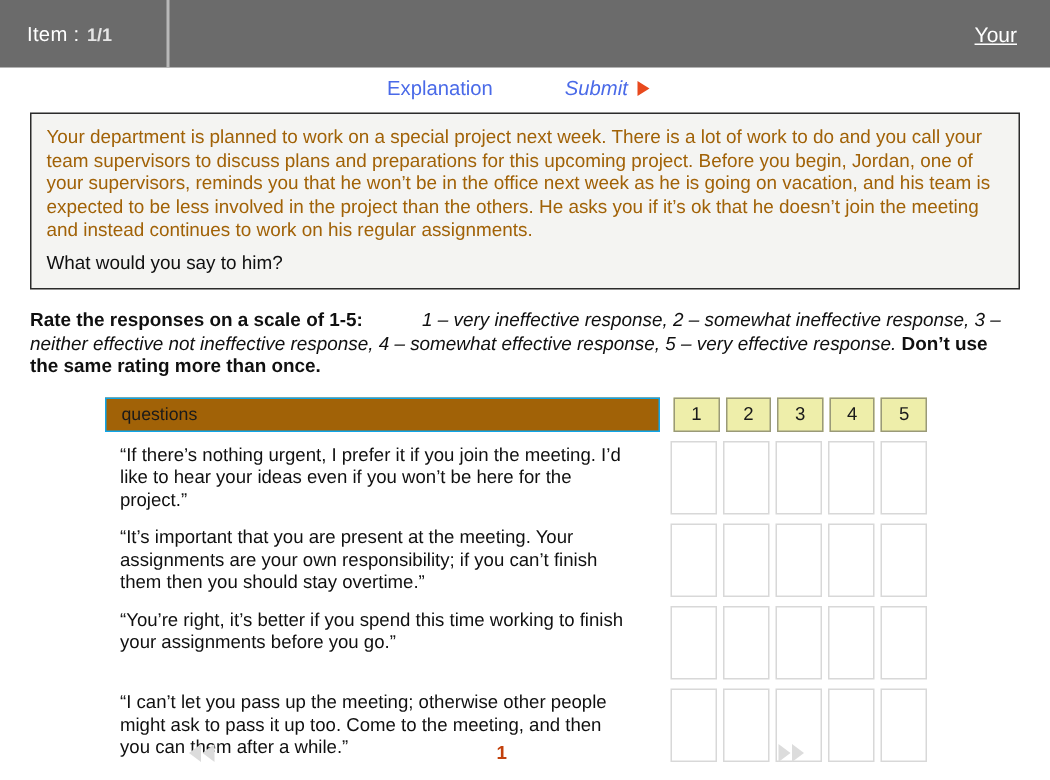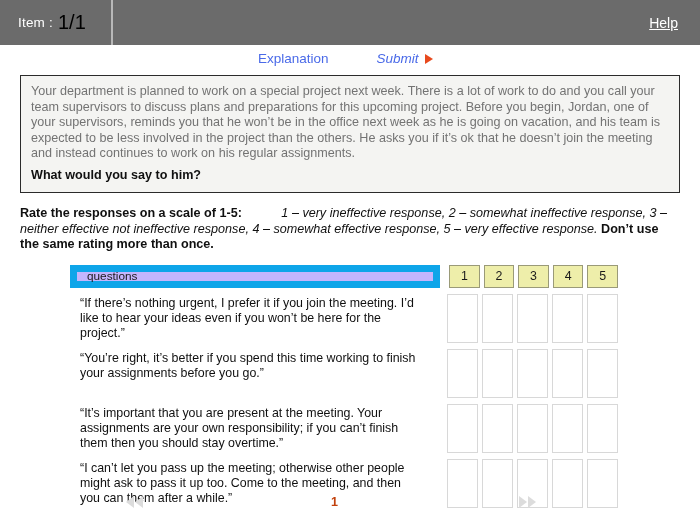--- a/index.html
+++ b/index.html
@@ -32,23 +32,23 @@
     padding-left: 18px;
     box-sizing: border-box;
     border-right: 2px solid #b8b8b8;
   }
   .item-label {
     color: #ffffff;
     font-size: 13.5px;
     letter-spacing: .2px;
   }
   .item-value {
-    color: #000000;
-    font-size: 20px;
-    font-weight: normal;
+    color: #e5e5e5;
+    font-size: 12px;
+    font-weight: bold;
     margin-left: 5px;
   }
   .help-link {
     position: absolute;
     right: 22px;
     top: 50%;
     transform: translateY(-50%);
     color: #ffffff;
     font-size: 14px;
     text-decoration: underline;
@@ -90,27 +90,27 @@
   .scenario-box {
     margin: 4px 20px 0 20px;
     border: 1px solid #2b2b2b;
     background: #f4f4f2;
     padding: 8px 10px 9px 10px;
     box-sizing: border-box;
   }
   .scenario-text {
     font-size: 12.6px;
     line-height: 15.6px;
-    color: #737373;
+    color: #a16207;
     margin: 0;
   }
   .scenario-question {
     font-size: 12.6px;
     line-height: 16px;
-    font-weight: bold;
+    font-weight: normal;
     color: #101010;
     margin: 5px 0 0 0;
   }
 
   
   .instructions {
     margin: 13px 20px 0 20px;
     font-size: 12.6px;
     line-height: 15.6px;
     color: #101010;
@@ -123,22 +123,22 @@
     margin: 12px 0 0 70px;
     width: 548px;
   }
   .table-head {
     display: flex;
     align-items: stretch;
     height: 23px;
   }
   .head-questions {
     width: 375px;
-    background: #c4b5fd;
-    border: 7px solid #0ea5e9;
+    background: #a16207;
+    border: 1px solid #0ea5e9;
     box-sizing: border-box;
     display: flex;
     align-items: center;
     padding-left: 10px;
     font-size: 11.8px;
     color: #1a1a1a;
   }
   .head-spacer { width: 5px; }
   .head-num {
     width: 31px;
@@ -228,21 +228,21 @@
   }
 </style>
 </head>
 <body>
 
 <div class="header-bar">
   <div class="item-counter">
     <span class="item-label">Item :</span>
     <span class="item-value">1/1</span>
   </div>
-  <a class="help-link">Help</a>
+  <a class="help-link">Your</a>
 </div>
 
 <div class="link-row">
   <a class="top-link">Explanation</a>
   <span class="link-gap"></span>
   <span class="submit-wrap">
     <a class="top-link">Submit</a>
     <span class="submit-arrow"></span>
   </span>
 </div>
@@ -273,38 +273,38 @@
     <div class="row-cells">
       <div class="answer-cell h-tall"></div>
       <div class="answer-cell h-tall"></div>
       <div class="answer-cell h-tall"></div>
       <div class="answer-cell h-tall"></div>
       <div class="answer-cell h-tall"></div>
     </div>
   </div>
 
   <div class="table-row">
+    <div class="row-text">“It’s important that you are present at the meeting. Your assignments are your own responsibility; if you can’t finish them then you should stay overtime.”</div>
+    <div class="row-cells">
+      <div class="answer-cell h-tall"></div>
+      <div class="answer-cell h-tall"></div>
+      <div class="answer-cell h-tall"></div>
+      <div class="answer-cell h-tall"></div>
+      <div class="answer-cell h-tall"></div>
+    </div>
+  </div>
+
+  <div class="table-row">
     <div class="row-text">“You’re right, it’s better if you spend this time working to finish your assignments before you go.”</div>
     <div class="row-cells">
       <div class="answer-cell h-short"></div>
       <div class="answer-cell h-short"></div>
       <div class="answer-cell h-short"></div>
       <div class="answer-cell h-short"></div>
       <div class="answer-cell h-short"></div>
-    </div>
-  </div>
-
-  <div class="table-row">
-    <div class="row-text">“It’s important that you are present at the meeting. Your assignments are your own responsibility; if you can’t finish them then you should stay overtime.”</div>
-    <div class="row-cells">
-      <div class="answer-cell h-tall"></div>
-      <div class="answer-cell h-tall"></div>
-      <div class="answer-cell h-tall"></div>
-      <div class="answer-cell h-tall"></div>
-      <div class="answer-cell h-tall"></div>
     </div>
   </div>
 
   <div class="table-row">
     <div class="row-text">“I can’t let you pass up the meeting; otherwise other people might ask to pass it up too. Come to the meeting, and then you can them after a while.”</div>
     <div class="row-cells">
       <div class="answer-cell h-tall"></div>
       <div class="answer-cell h-tall"></div>
       <div class="answer-cell h-tall"></div>
       <div class="answer-cell h-tall"></div>

